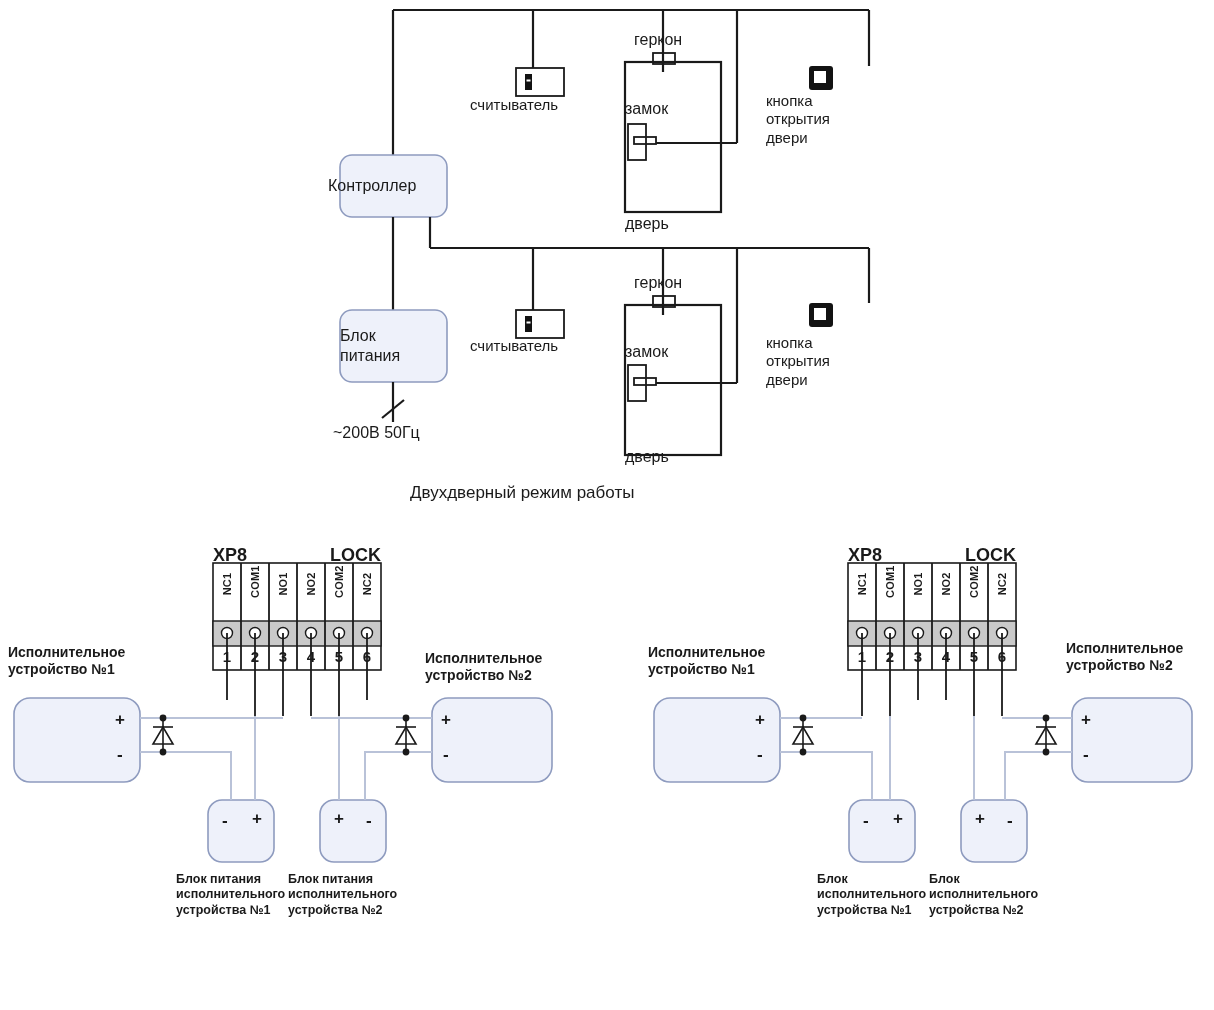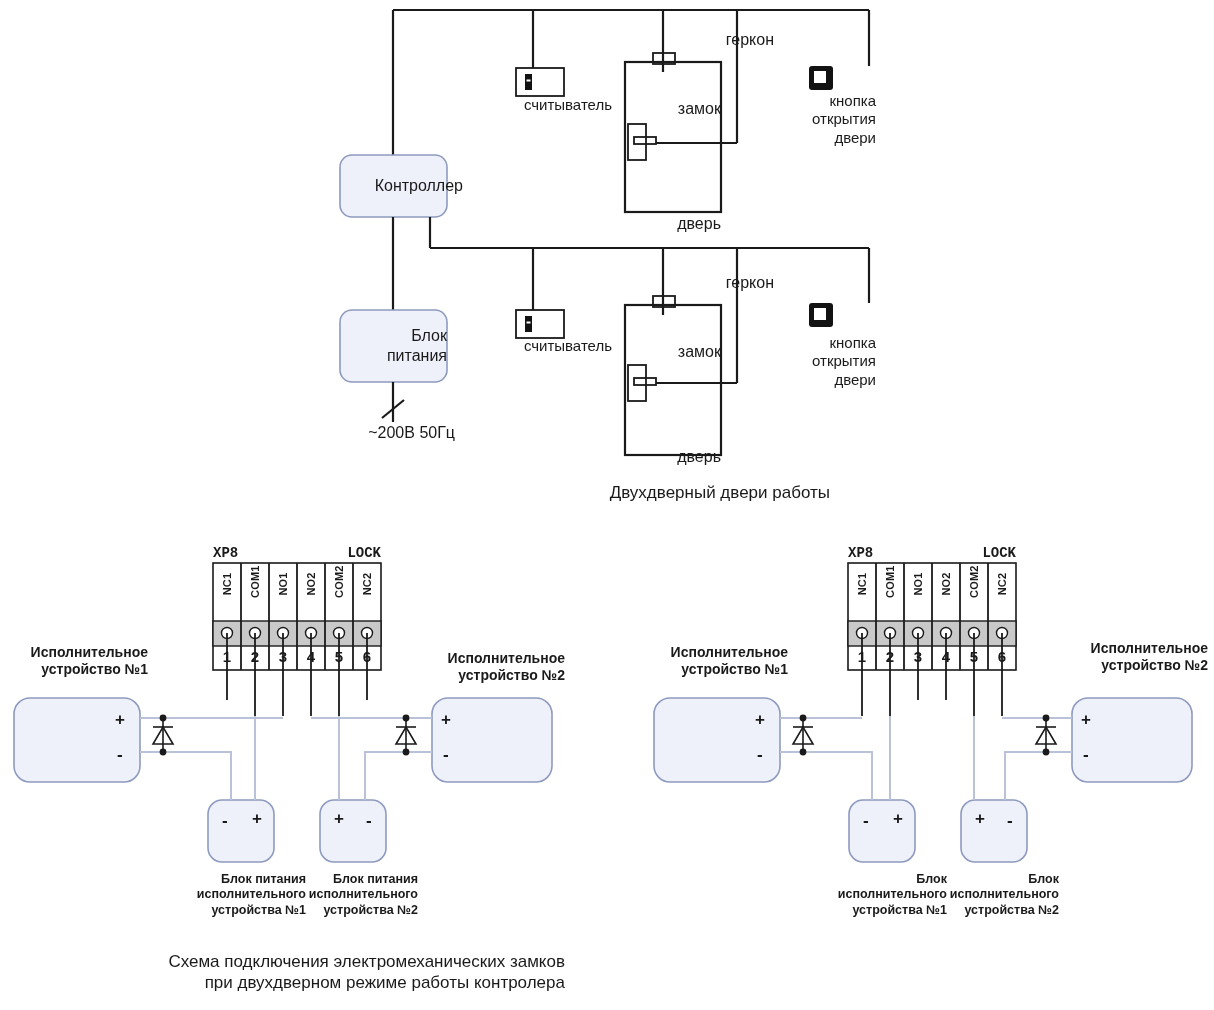--- a/index.html
+++ b/index.html
@@ -1,26 +1,26 @@
 <!DOCTYPE html>
 <html><head>
 <meta charset="utf-8">
 <style>
   html,body{margin:0;padding:0;background:#ffffff;}
   body{width:1214px;height:1010px;position:relative;overflow:hidden;
        font-family:"Liberation Sans","DejaVu Sans",sans-serif;color:#1a1a1a;}
   .stage{position:absolute;left:0;top:0;width:1214px;height:1010px;}
   svg{position:absolute;left:0;top:0;width:1214px;height:1010px;overflow:visible;}
-  .lbl{position:absolute;text-align:right;line-height:1.22;white-space:pre-line;}
+  .lbl{position:absolute;text-align:left;line-height:1.22;white-space:pre-line;}
   .t15{font-size:15px;}
   .t16{font-size:16px;}
   .t17{font-size:17px;}
   .t13b{font-size:14px;font-weight:bold;}
   .t12b{font-size:12.5px;font-weight:bold;}
-  .t14b{font-size:14px;font-weight:bold;font-family:Liberation Mono, monospace;}
+  .t14b{font-size:18px;font-weight:bold;}
   .sign{position:absolute;font-size:17px;font-weight:bold;line-height:1;}
   .pin-num{font-size:15px;font-weight:bold;text-align:center;}
   .pin-lab{font-size:11px;font-weight:bold;letter-spacing:.2px;}
 </style>
 </head>
 <body>
 
 <div class="stage">
 
   <svg viewBox="0 0 1214 1010">
@@ -223,42 +223,42 @@
       <path d="M793,744 L813,744 L803,727 Z"></path>
       <line x1="793" y1="727" x2="813" y2="727"></line>
     </g>
     <g class="dio">
       <line x1="1046" y1="718" x2="1046" y2="752"></line>
       <path d="M1036,744 L1056,744 L1046,727 Z"></path>
       <line x1="1036" y1="727" x2="1056" y2="727"></line>
     </g>
   </svg>
 
-  <div class="lbl t16" style="left:356px;top:176px;width:107px;">Контроллер</div>
+  <div class="lbl t16" style="left:328px;top:176px;width:107px;">Контроллер</div>
   <div class="lbl t16" style="left:340px;top:326px;width:107px;">Блок
 питания</div>
   <div class="lbl t16" style="left:333px;top:423px;width:122px;">~200В 50Гц</div>
 
   <div class="lbl t15" style="left:470px;top:96px;width:142px;">считыватель</div>
   <div class="lbl t16" style="left:634px;top:30px;width:140px;">геркон</div>
   <div class="lbl t16" style="left:625px;top:99px;width:96px;">замок</div>
   <div class="lbl t16" style="left:625px;top:214px;width:96px;">дверь</div>
   <div class="lbl t15" style="left:766px;top:92px;width:110px;">кнопка
 открытия
 двери</div>
 
   <div class="lbl t15" style="left:470px;top:337px;width:142px;">считыватель</div>
   <div class="lbl t16" style="left:634px;top:273px;width:140px;">геркон</div>
   <div class="lbl t16" style="left:625px;top:342px;width:96px;">замок</div>
   <div class="lbl t16" style="left:625px;top:447px;width:96px;">дверь</div>
   <div class="lbl t15" style="left:766px;top:334px;width:110px;">кнопка
 открытия
 двери</div>
 
-  <div class="lbl t17" style="left:410px;top:483px;width:420px;">Двухдверный двери работы</div>
+  <div class="lbl t17" style="left:410px;top:483px;width:420px;">Двухдверный режим работы</div>
 
   <div class="lbl t14b" style="left:213px;top:545px;width:60px;text-align:left;">XP8</div>
   <div class="lbl t14b" style="left:321px;top:545px;width:60px;text-align:right;">LOCK</div>
 
   <div class="pin-lab" style="position:absolute;left:213px;top:578px;width:28px;text-align:center;transform:rotate(-90deg);transform-origin:center;">NC1</div>
   <div class="pin-lab" style="position:absolute;left:241px;top:578px;width:28px;text-align:center;transform:rotate(-90deg);transform-origin:center;">COM1</div>
   <div class="pin-lab" style="position:absolute;left:269px;top:578px;width:28px;text-align:center;transform:rotate(-90deg);transform-origin:center;">NO1</div>
   <div class="pin-lab" style="position:absolute;left:297px;top:578px;width:28px;text-align:center;transform:rotate(-90deg);transform-origin:center;">NO2</div>
   <div class="pin-lab" style="position:absolute;left:325px;top:578px;width:28px;text-align:center;transform:rotate(-90deg);transform-origin:center;">COM2</div>
   <div class="pin-lab" style="position:absolute;left:353px;top:578px;width:28px;text-align:center;transform:rotate(-90deg);transform-origin:center;">NC2</div>
@@ -285,22 +285,20 @@
   <div class="lbl t12b" style="left:176px;top:872px;width:130px;">Блок питания
 исполнительного
 устройства №1</div>
 
   <div class="sign" style="left:334px;top:810px;">+</div>
   <div class="sign" style="left:366px;top:812px;">-</div>
   <div class="lbl t12b" style="left:288px;top:872px;width:130px;">Блок питания
 исполнительного
 устройства №2</div>
 
-  <div class="lbl t17" style="left:45px;top:952px;width:520px;">Схема подключения электромеханических замков
-при двухдверном режиме работы контролера</div>
 
   <div class="lbl t14b" style="left:848px;top:545px;width:60px;text-align:left;">XP8</div>
   <div class="lbl t14b" style="left:956px;top:545px;width:60px;text-align:right;">LOCK</div>
 
   <div class="pin-lab" style="position:absolute;left:848px;top:578px;width:28px;text-align:center;transform:rotate(-90deg);transform-origin:center;">NC1</div>
   <div class="pin-lab" style="position:absolute;left:876px;top:578px;width:28px;text-align:center;transform:rotate(-90deg);transform-origin:center;">COM1</div>
   <div class="pin-lab" style="position:absolute;left:904px;top:578px;width:28px;text-align:center;transform:rotate(-90deg);transform-origin:center;">NO1</div>
   <div class="pin-lab" style="position:absolute;left:932px;top:578px;width:28px;text-align:center;transform:rotate(-90deg);transform-origin:center;">NO2</div>
   <div class="pin-lab" style="position:absolute;left:960px;top:578px;width:28px;text-align:center;transform:rotate(-90deg);transform-origin:center;">COM2</div>
   <div class="pin-lab" style="position:absolute;left:988px;top:578px;width:28px;text-align:center;transform:rotate(-90deg);transform-origin:center;">NC2</div>

